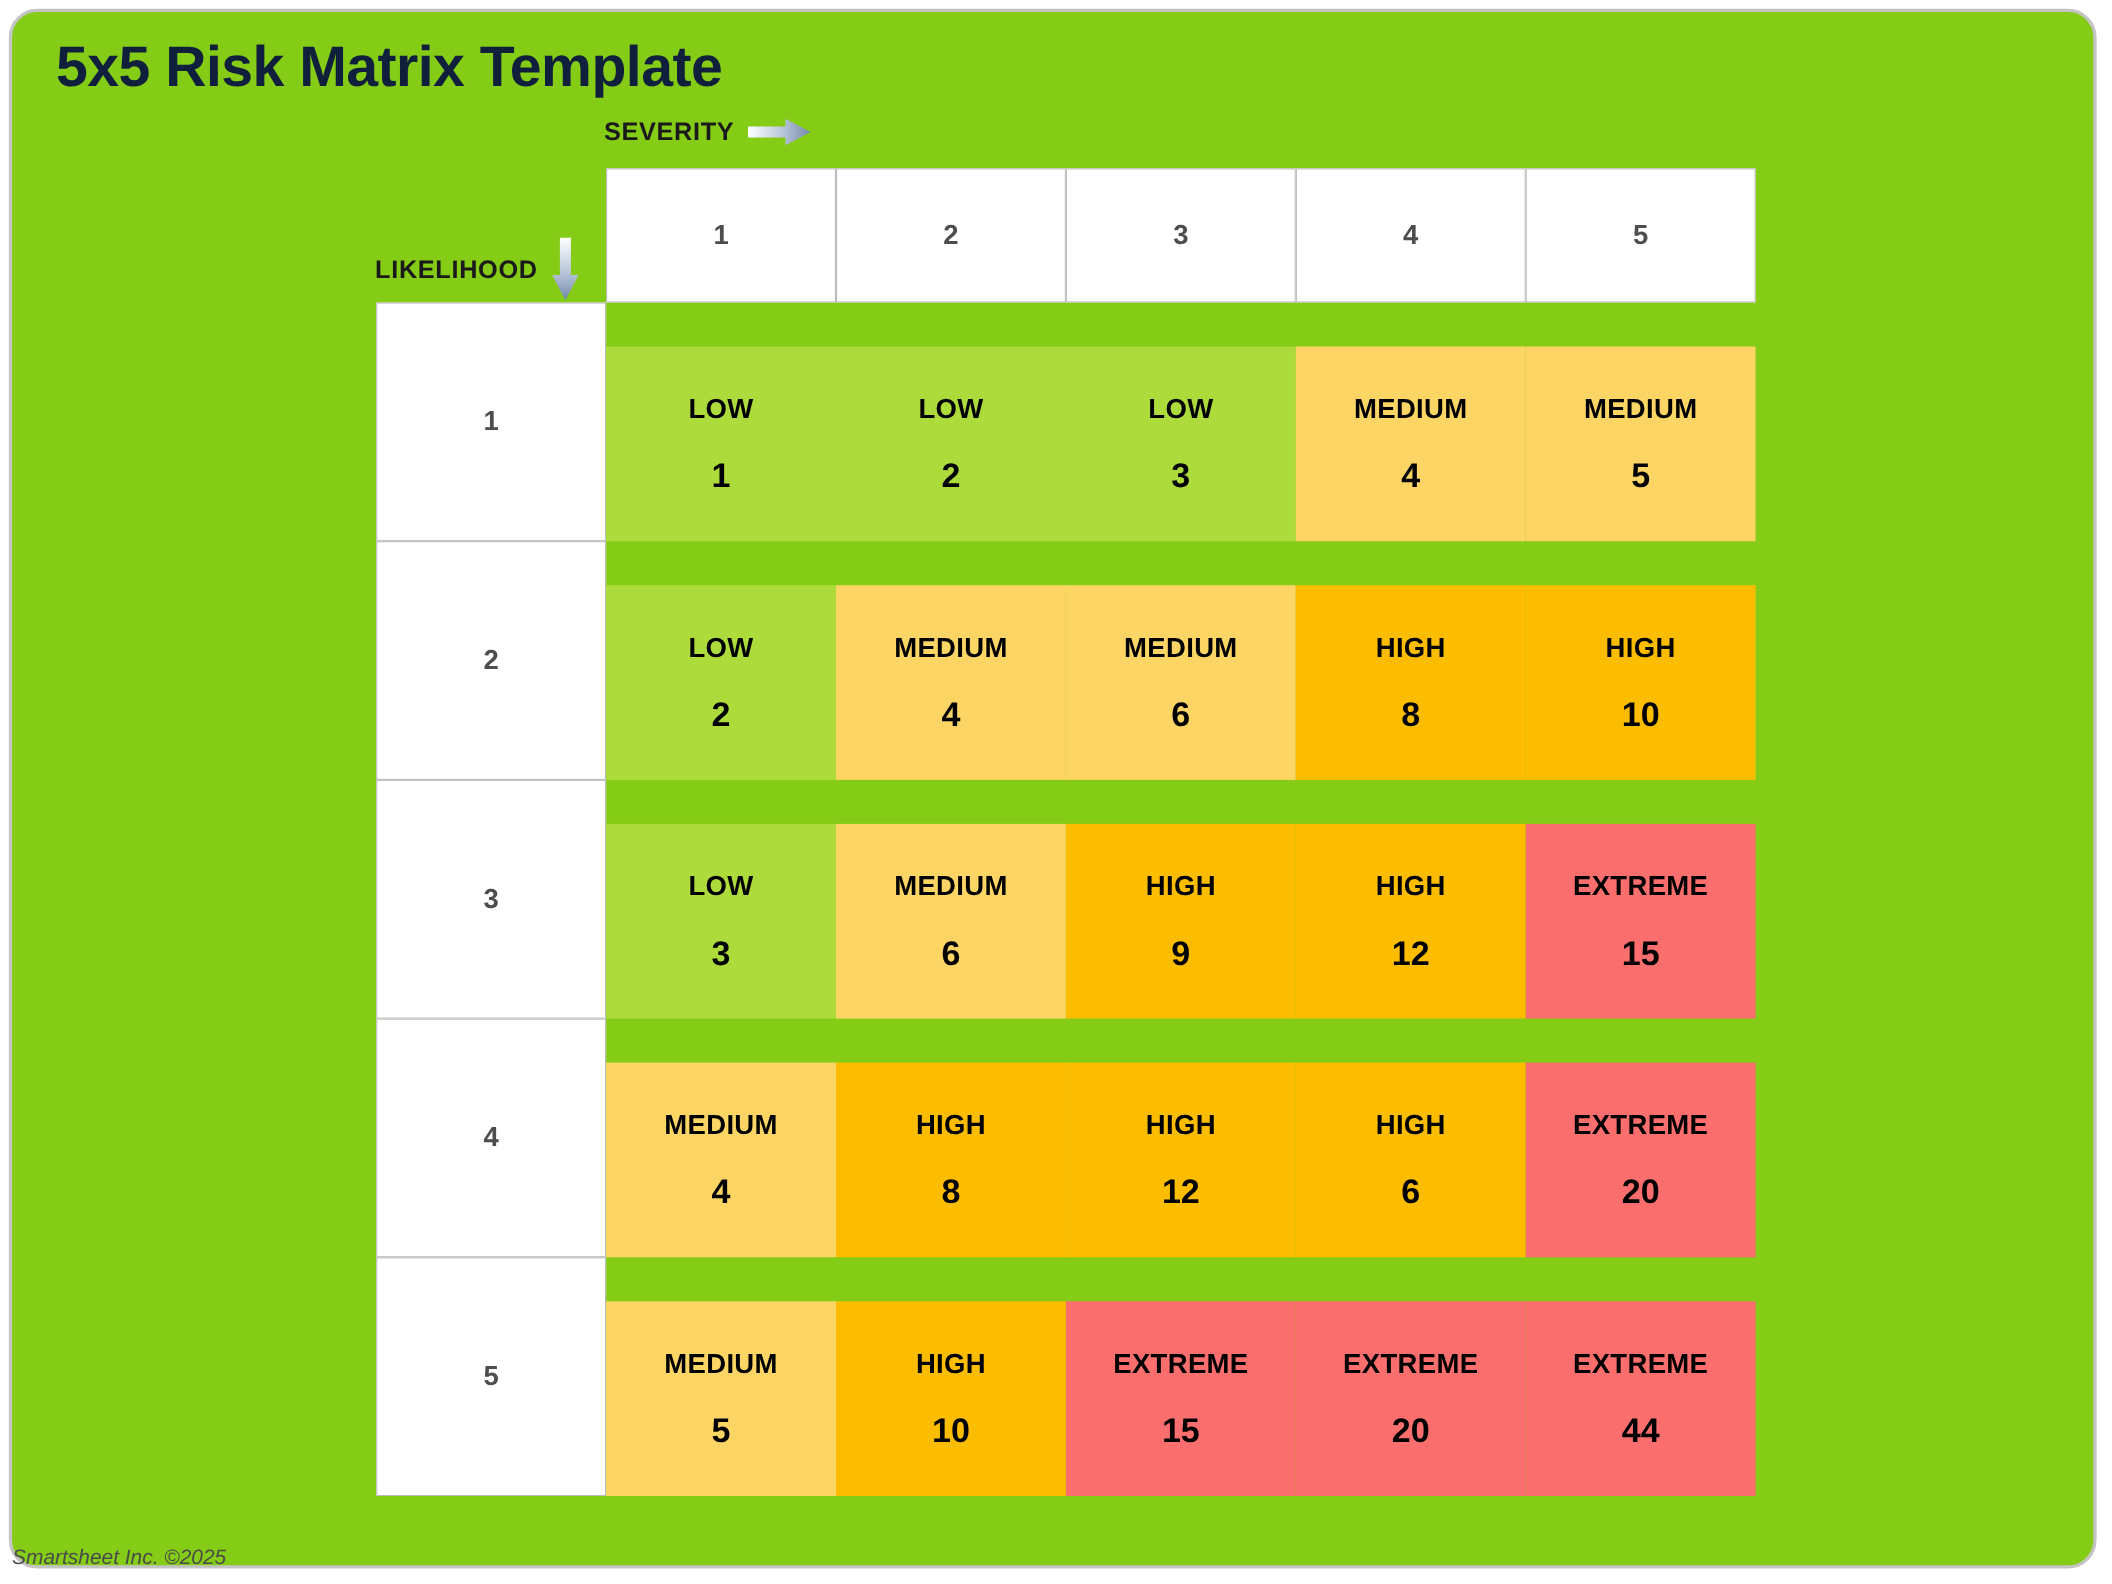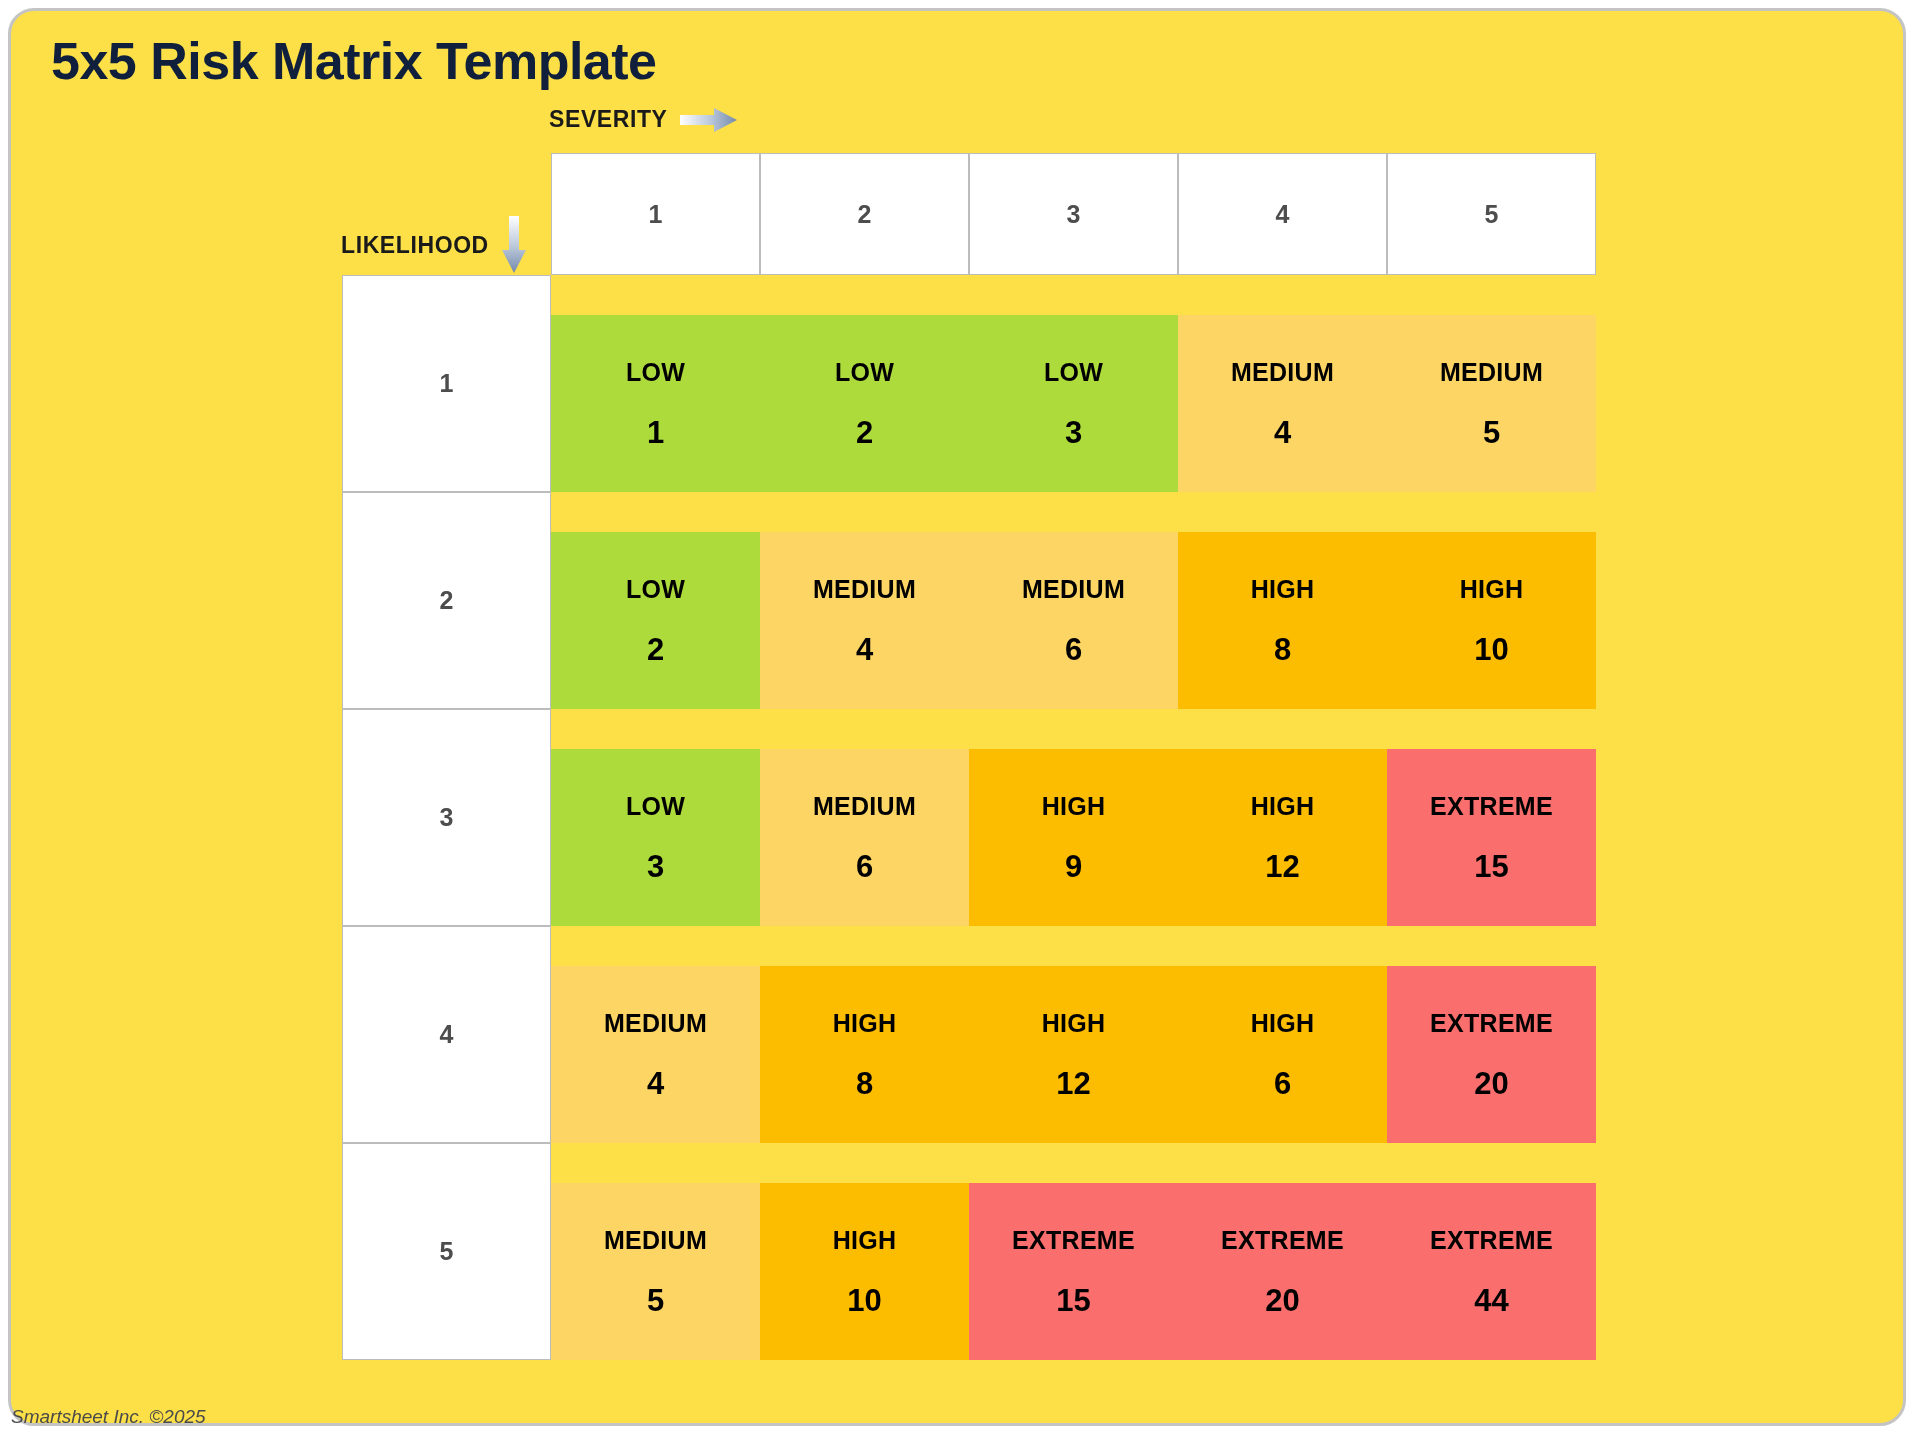--- a/index.html
+++ b/index.html
@@ -13,21 +13,21 @@
     font-family: "Liberation Sans", sans-serif;
     overflow: hidden;
   }
 
   .page-card {
     position: absolute;
     left: 8px;
     top: 8px;
     width: 1898px;
     height: 1418px;
-    background: #fde047;
+    background: #84cc16;
     border: 3px solid #c4c4c4;
     border-radius: 26px;
     box-sizing: border-box;
   }
 
   .page-title {
     position: absolute;
     left: 40px;
     top: 20px;
     font-size: 52px;

